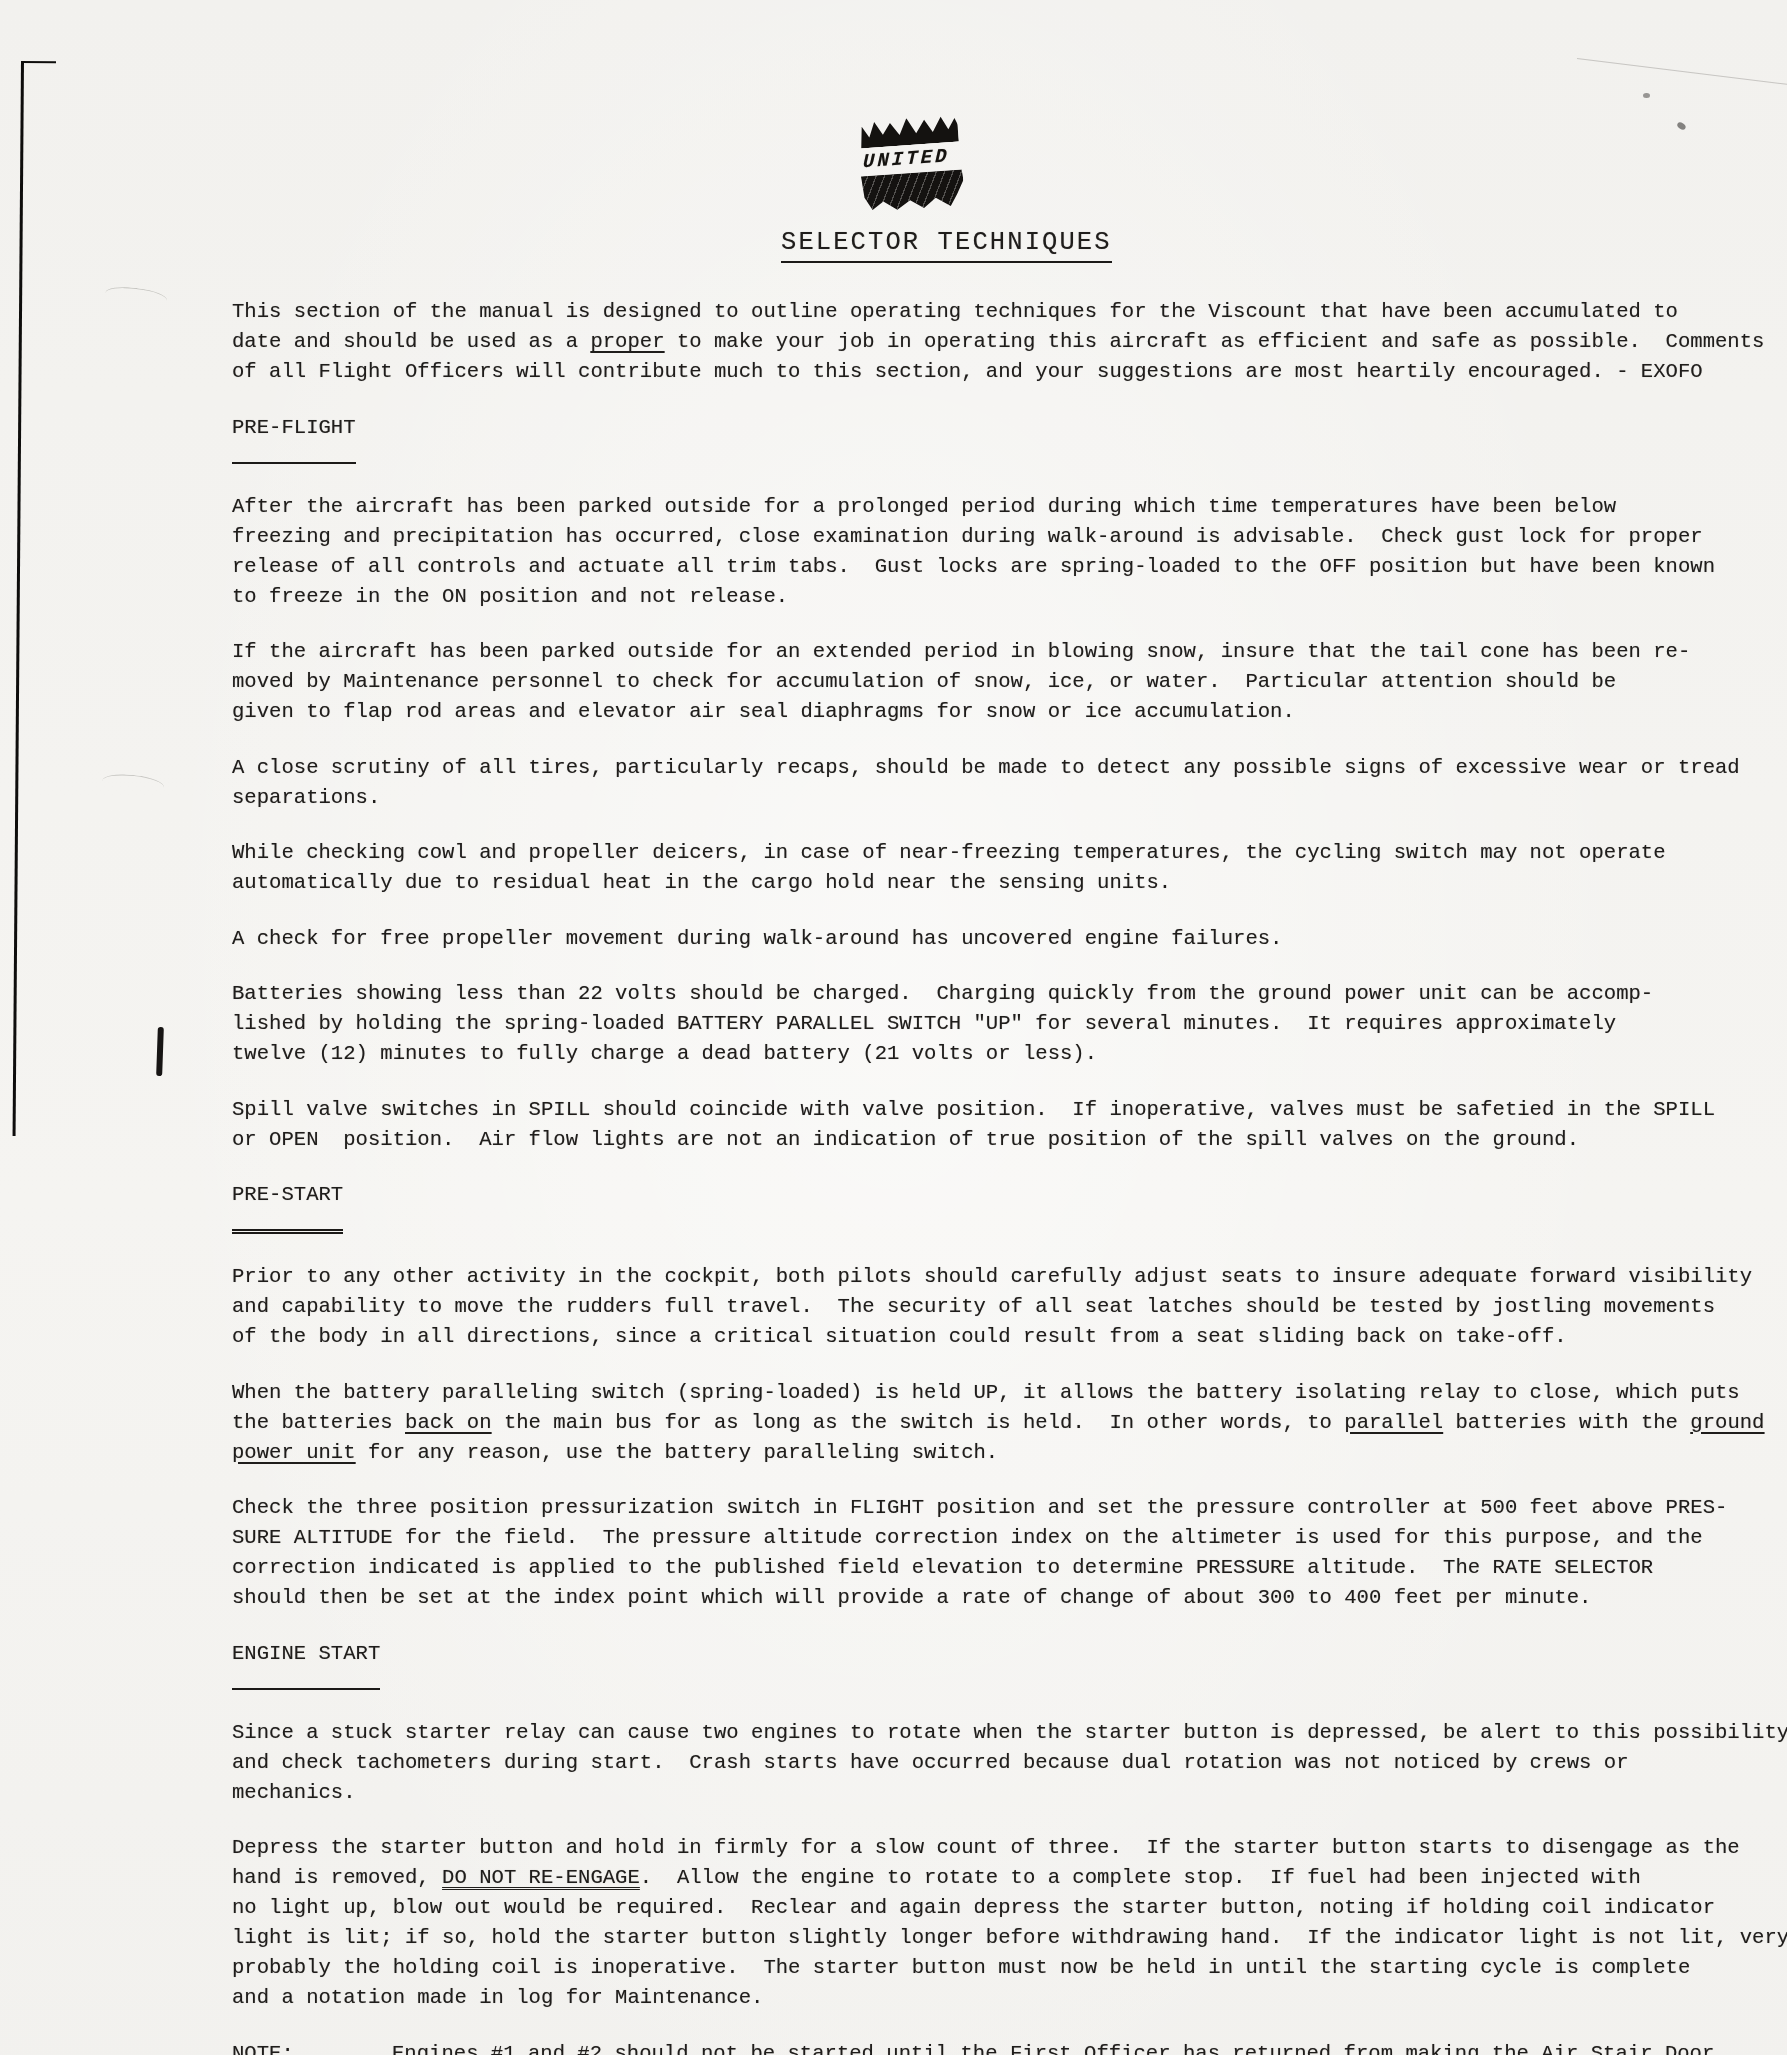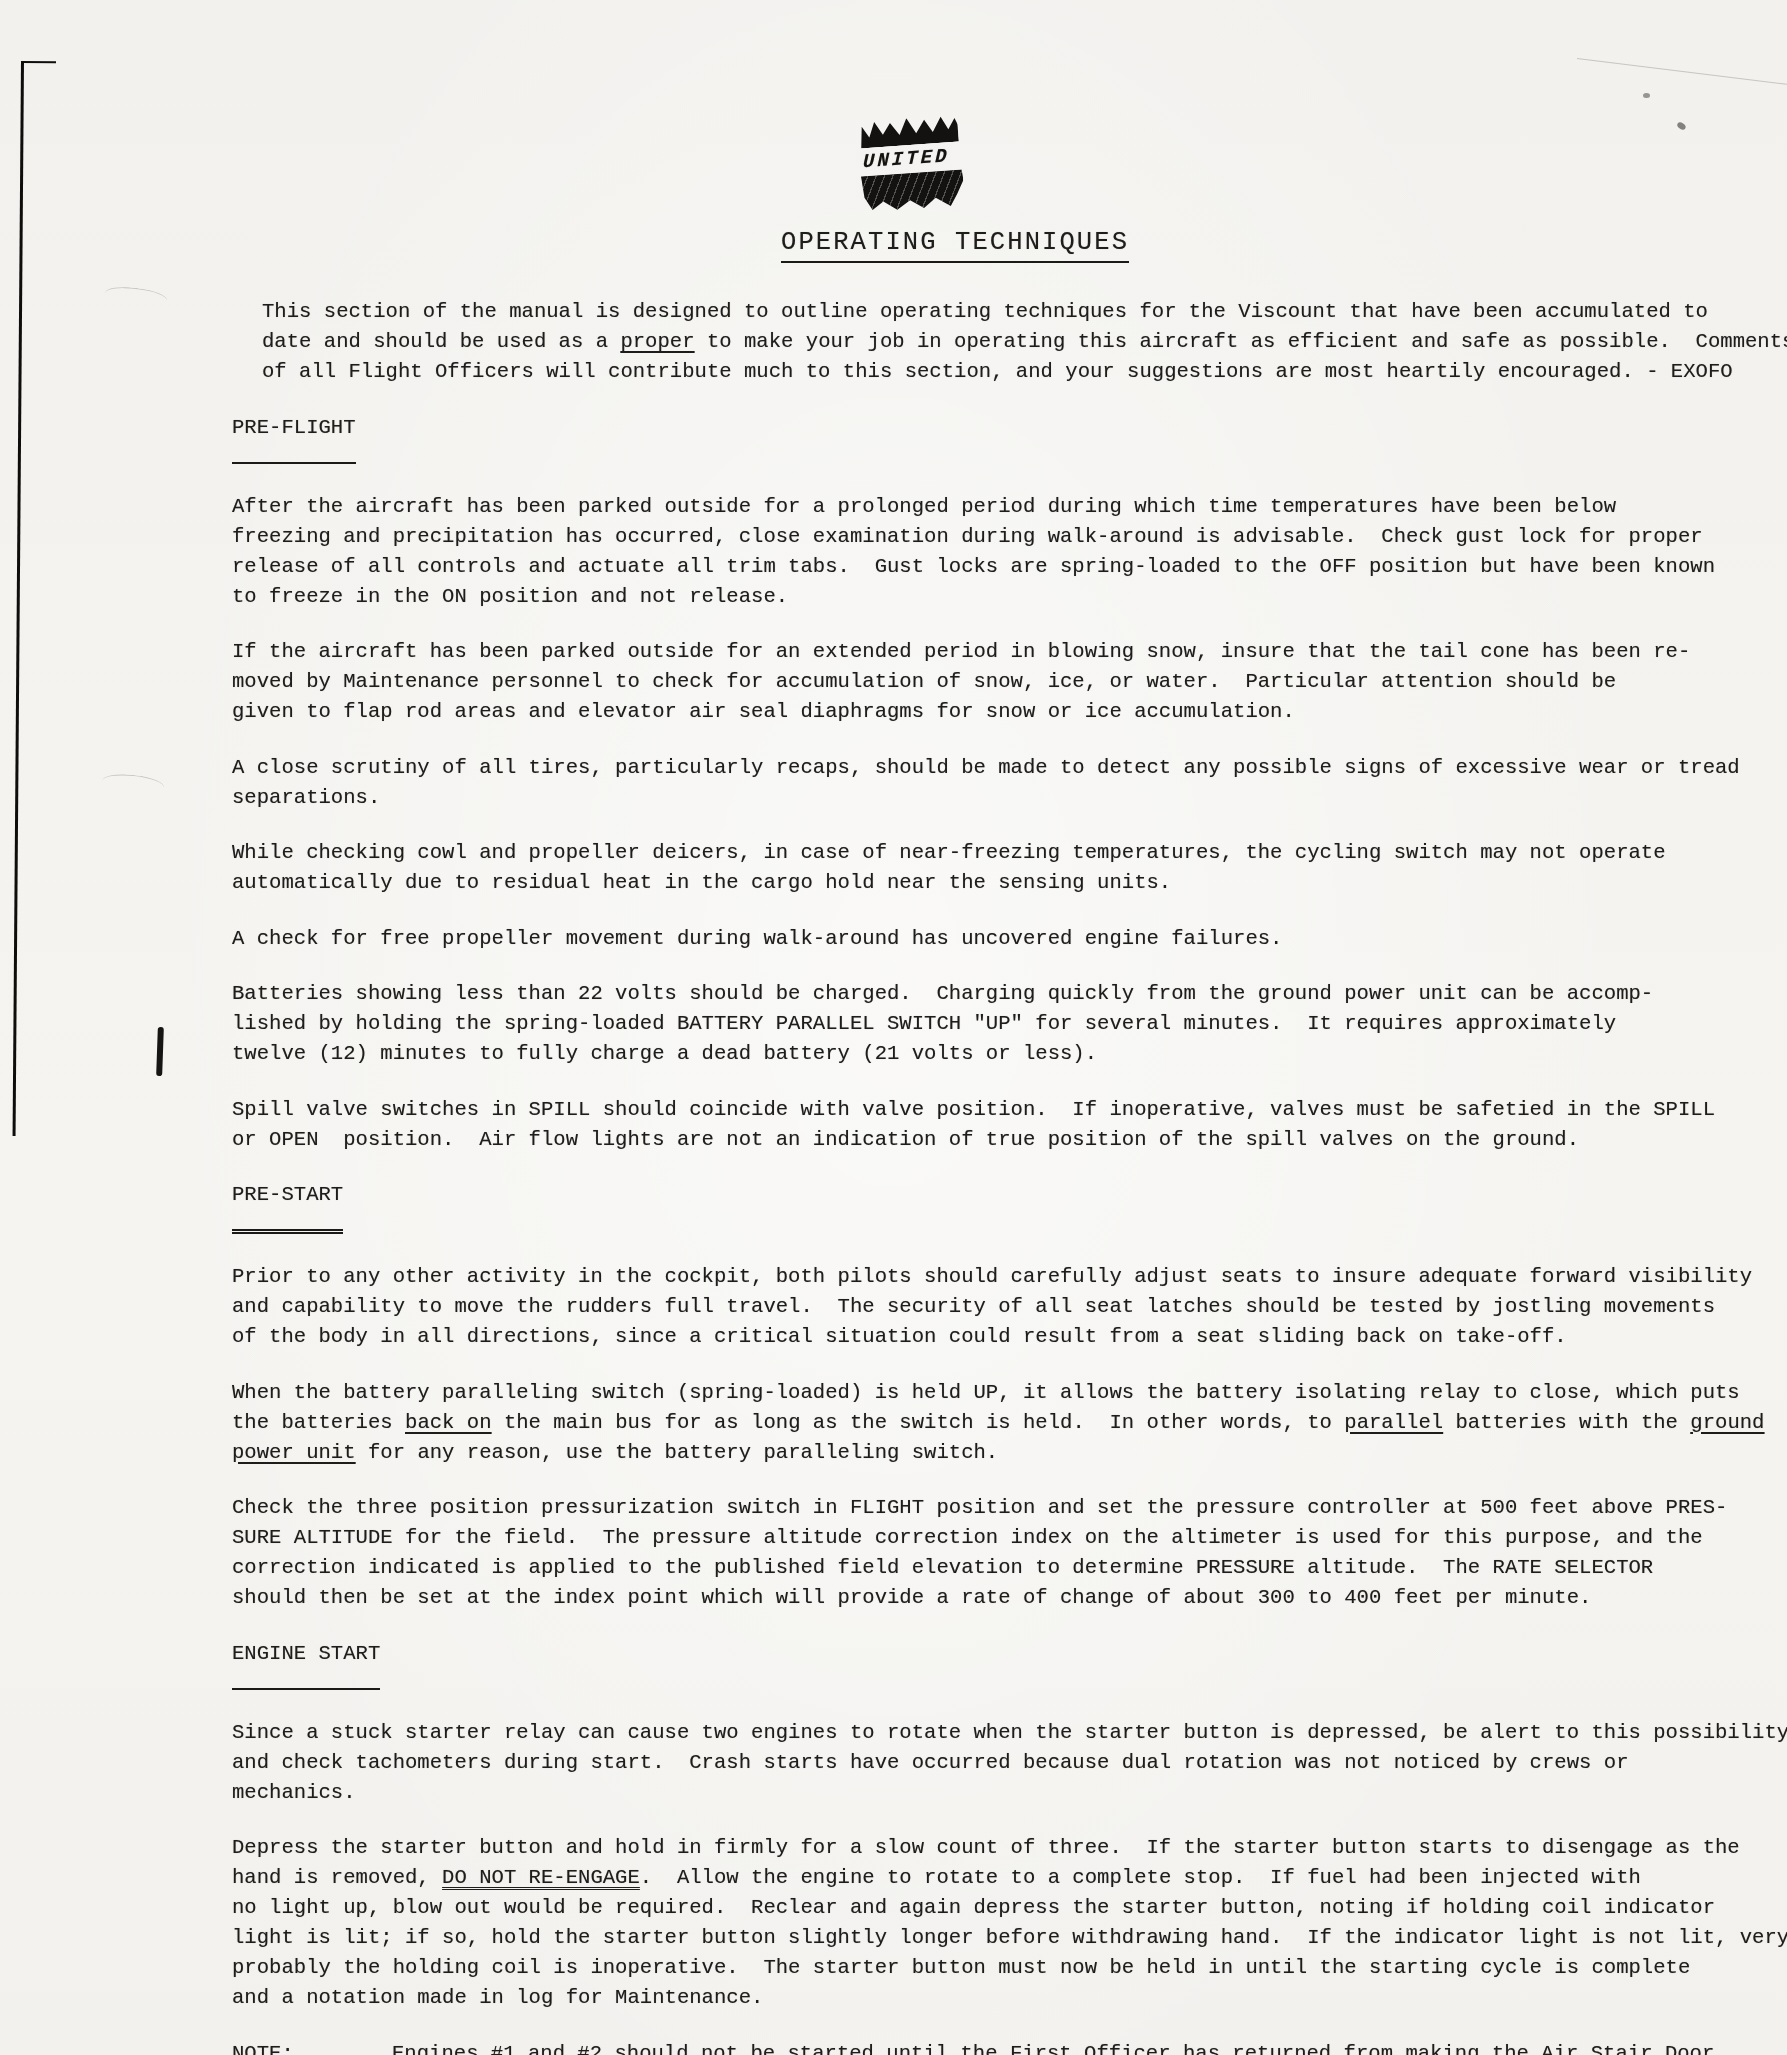--- a/index.html
+++ b/index.html
@@ -61,21 +61,21 @@
   .content{position:absolute;left:232px;top:0;width:1530px;}
   .doc-title{
     width:max-content;margin:19.3px 0 0 549px;
     font-size:25.5px;letter-spacing:2.1px;
     border-bottom:2.5px solid #1c1a18;padding-bottom:4.1px;
   }
   .para{
     white-space:pre;font-size:20.6px;line-height:30px;
     margin:0 0 25.5px 0;
   }
-  .intro{margin-top:34px;margin-left:30px;}
+  .intro{margin-top:34px;}
   .sec-head{
     width:max-content;white-space:pre;font-size:20.6px;line-height:30px;
     margin:22.6px 0 28px 0;
     border-bottom:2.5px solid #1c1a18;padding-bottom:19px;
   }
   .sec-head.dbl{border-bottom:5px double #1c1a18;}
   .u{ text-decoration:underline;text-decoration-thickness:1.6px;text-underline-offset:3.7px; }
   .u-dbl{ text-decoration:underline double;text-decoration-thickness:1.2px;text-underline-offset:4.1px; }
   .note-row{display:flex;margin-top:20px;}
   .note-label{
@@ -99,21 +99,21 @@
   <div class="speck-b"></div>
 
   <div class="content ink">
 
     <div class="logo">
       <div class="logo-crown"></div>
       <div class="logo-word">UNITED</div>
       <div class="logo-shield"></div>
     </div>
 
-    <div class="doc-title">OPERATING TECHNIQUES</div>
+    <div class="doc-title">SELECTOR TECHNIQUES</div>
 
     <div class="para intro"><span>This section of the manual is designed to outline operating techniques for the Viscount that have been accumulated to
 date and should be used as a </span><span class="u">proper</span><span> to make your job in operating this aircraft as efficient and safe as possible.  Comments
 of all Flight Officers will contribute much to this section, and your suggestions are most heartily encouraged. - EXOFO</span></div>
 
     <div class="sec-head">PRE-FLIGHT</div>
 
     <div class="para">After the aircraft has been parked outside for a prolonged period during which time temperatures have been below
 freezing and precipitation has occurred, close examination during walk-around is advisable.  Check gust lock for proper
 release of all controls and actuate all trim tabs.  Gust locks are spring-loaded to the OFF position but have been known

